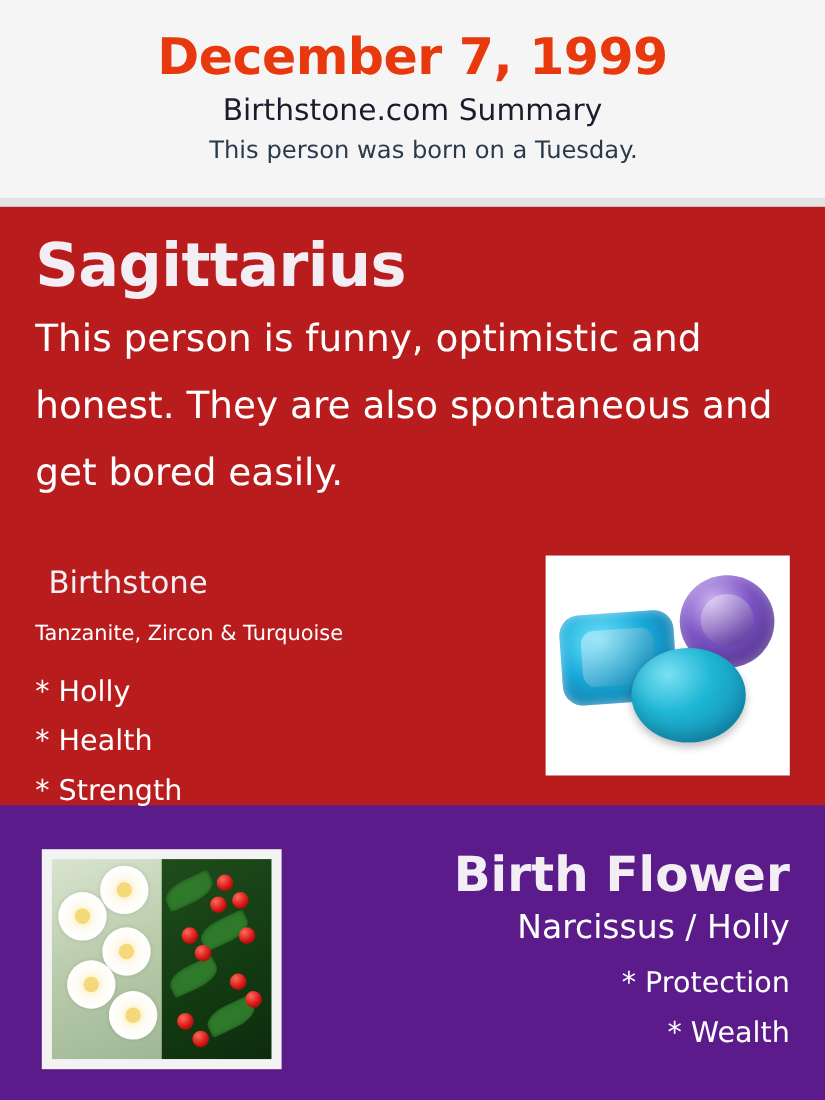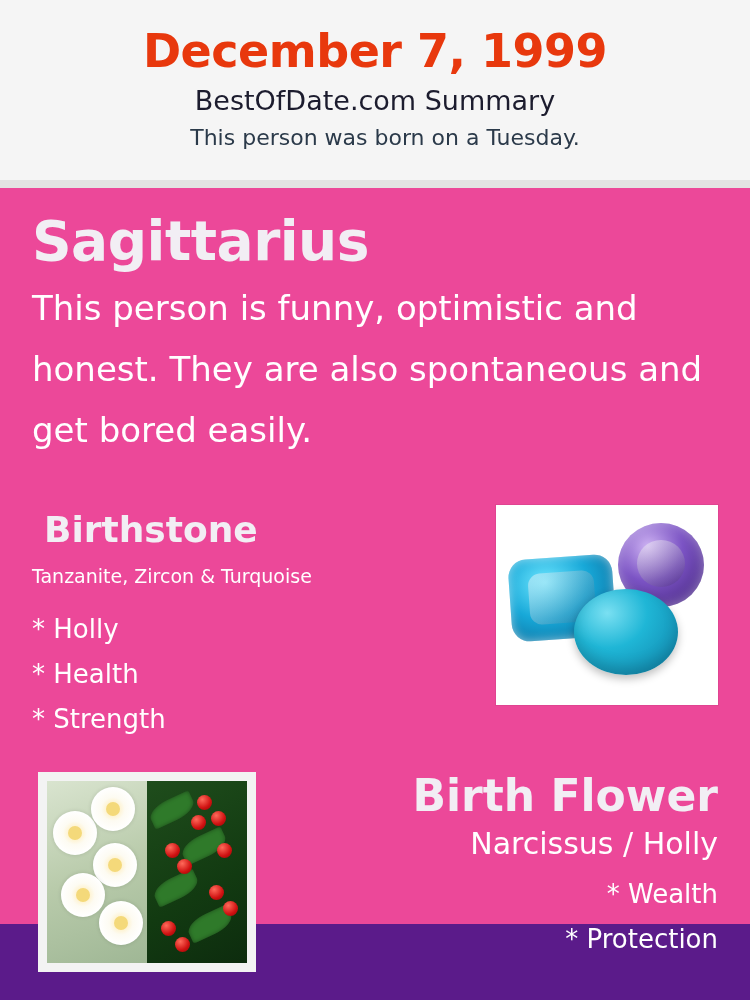--- a/index.html
+++ b/index.html
@@ -8,23 +8,23 @@
   }
   body {
     width: 750px;
     height: 1000px;
     font-family: "DejaVu Sans", sans-serif;
     background: #5b1b8a;
     overflow: hidden;
   }
   .page {
     width: 750px;
-    height: 924px;
-    position: relative;
-    background: #ec4899;
+    height: 732px;
+    position: relative;
+    background: #b91c1c;
   }
 
   
   .header {
     background: #f5f5f5;
     height: 180px;
     box-sizing: border-box;
     padding-top: 22px;
     text-align: center;
   }
@@ -76,22 +76,22 @@
   
   .stone-block {
     margin-top: 42px;
     position: relative;
     min-height: 220px;
   }
   .stone-text {
     width: 450px;
   }
   .section-title {
-    font-size: 36px;
-    font-weight: bold;
+    font-size: 28px;
+    font-weight: normal;
     line-height: 54px;
     color: #f2eef4;
   }
   .stone-title {
     padding-left: 12px;
   }
   .section-sub {
     font-size: 19px;
     line-height: 34px;
     color: #ffffff;
@@ -289,21 +289,21 @@
     line-height: 45px;
   }
 </style>
 </head>
 <body>
 
 <div class="page">
 
   <div class="header">
     <div class="header-date">December 7, 1999</div>
-    <div class="header-sub">BestOfDate.com Summary</div>
+    <div class="header-sub">Birthstone.com Summary</div>
     <div class="header-note">This person was born on a Tuesday.</div>
   </div>
   <div class="header-rule"></div>
 
   <div class="body">
 
     <div class="zodiac-title">Sagittarius</div>
     <div class="zodiac-desc">This person is funny, optimistic and honest. They are also spontaneous and get bored easily.</div>
 
     <div class="stone-block">
@@ -350,20 +350,20 @@
             <div class="berry r8"></div>
             <div class="berry r9"></div>
             <div class="berry r10"></div>
           </div>
         </div>
       </div>
       <div class="flower-text">
         <div class="flower-title">Birth Flower</div>
         <div class="flower-sub">Narcissus / Holly</div>
         <div class="flower-bullets">
+          <div class="bullet">* Protection</div>
           <div class="bullet">* Wealth</div>
-          <div class="bullet">* Protection</div>
         </div>
       </div>
     </div>
 
   </div>
 </div>
 
 </body></html>

